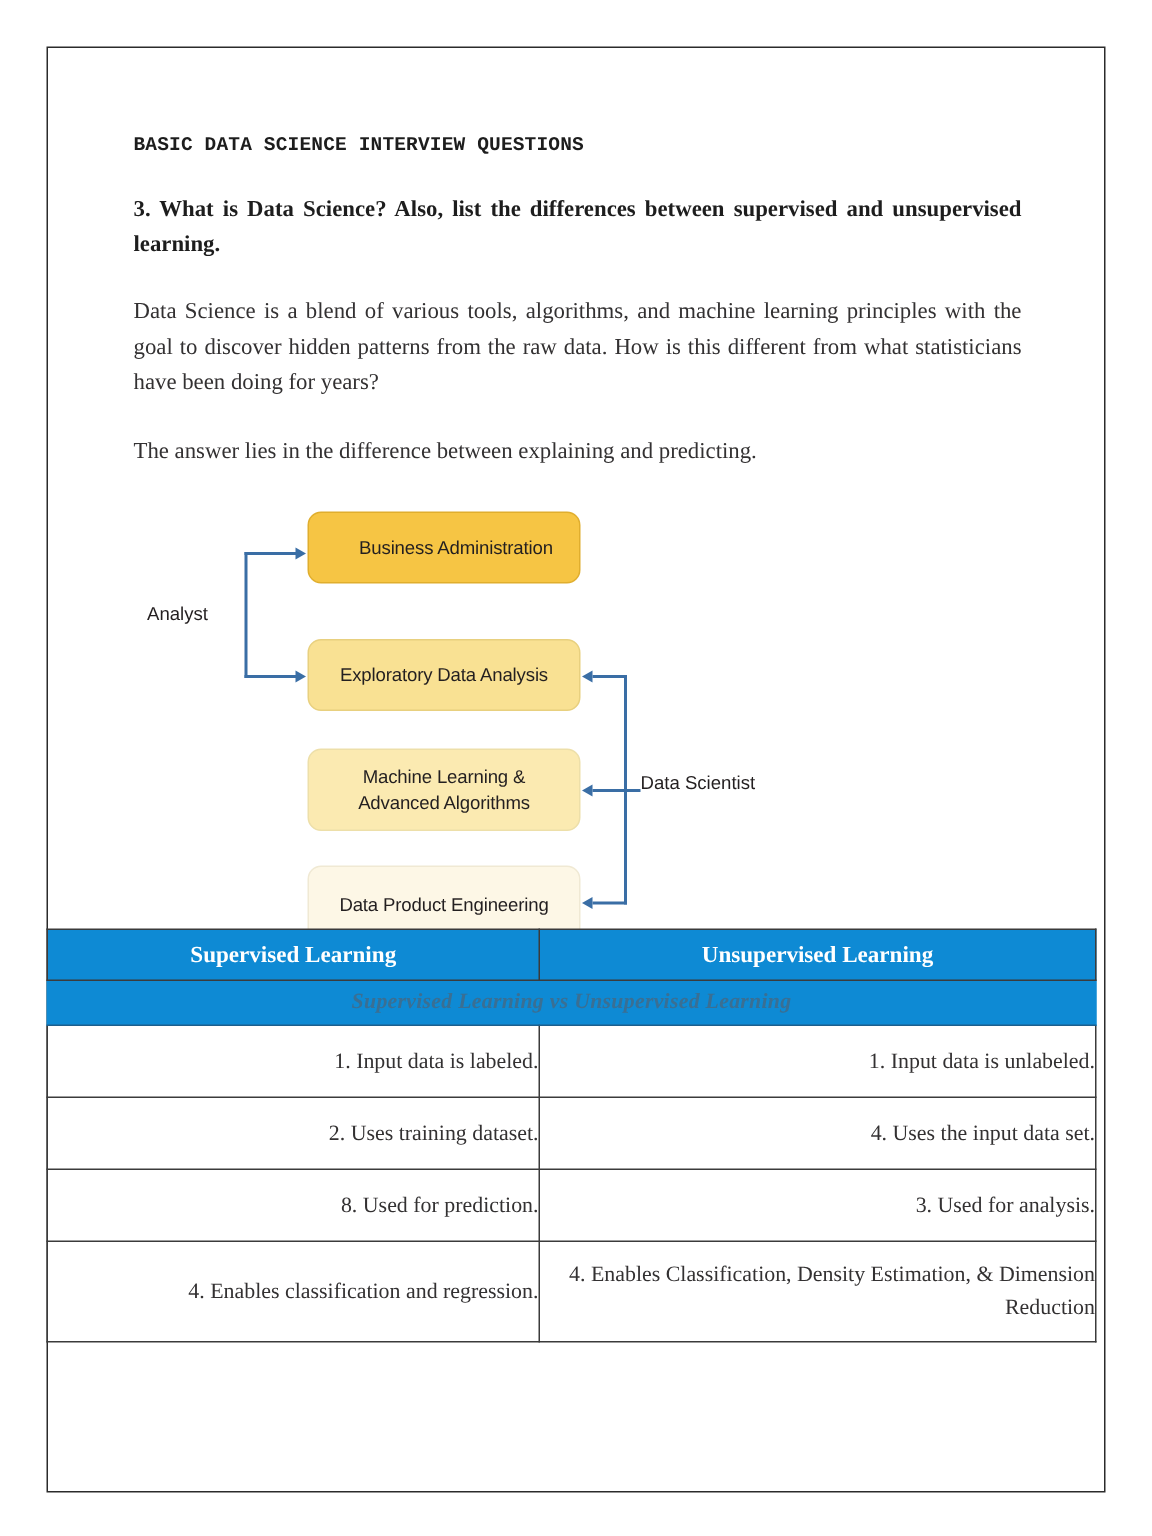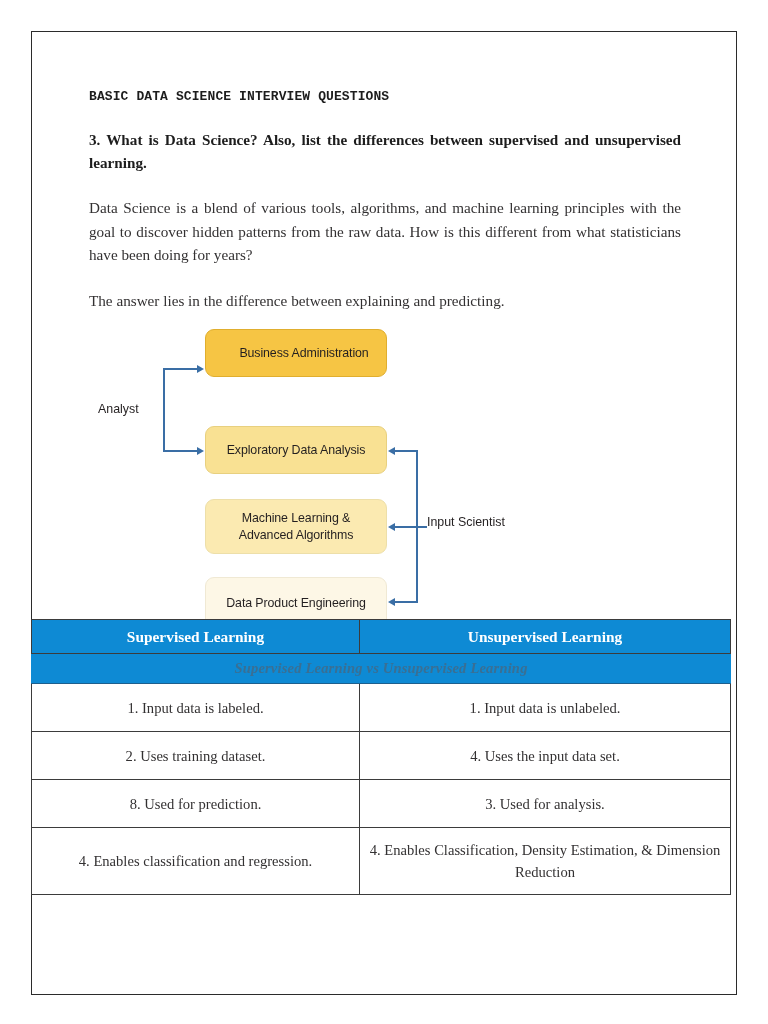--- a/index.html
+++ b/index.html
@@ -80,21 +80,21 @@
     font-family: "Liberation Sans", sans-serif;
     font-size: 12.4px;
     color: #231f20;
     display: flex;
     align-items: center;
     justify-content: center;
     text-align: center;
     line-height: 17px;
     letter-spacing: -0.1px;
   }
-  #box1 { left: 116px; top: 20px;  width: 182px; height: 48px; background:#f6c544; border-color:#e0ae2e;padding-left:16px; }
+  #box1 { left: 116px; top: 32px;  width: 182px; height: 48px; background:#f6c544; border-color:#e0ae2e;padding-left:16px; }
   #box2 { left: 116px; top: 117px; width: 182px; height: 48px; background:#f9e193; border-color:#e8d07f; }
   #box3 { left: 116px; top: 190px; width: 182px; height: 55px; background:#fbeab1; border-color:#eddfa9; }
   #box4 { left: 116px; top: 268px; width: 182px; height: 52px; background:#fdf7e6; border-color:#f0e9d4; }
 
   .dlabel {
     position: absolute;
     font-family: "Liberation Sans", sans-serif;
     font-size: 12.4px;
     color: #231f20;
     white-space: nowrap;
@@ -156,21 +156,21 @@
     color: #ffffff;
     border-color: #2b2b2b;
   }
   .body-cell {
     height: 47px;
     padding: 7px 7px 7px 8px;
     font-family: "Liberation Serif", serif;
     font-size: 14.6px;
     line-height: 22px;
     color: #333132;
-    text-align: center;
+    text-align: right;
     vertical-align: middle;
   }
   .body-cell.tall { height: 66px; vertical-align: middle; }
   .col-left  { width: 328px; }
   .col-right { width: 371px; }
 </style>
 </head>
 <body>
 
 <div id="page">
@@ -194,21 +194,21 @@
 
     <div class="line vline" style="left:327px; top:141px; height:153px;"></div>
     <div class="line hline" style="left:306px; top:141px; width:23px;"></div>
     <div class="arrow-l" style="left:299px; top:137.5px;"></div>
     <div class="line hline" style="left:306px; top:217px; width:23px;"></div>
     <div class="arrow-l" style="left:299px; top:213.5px;"></div>
     <div class="line hline" style="left:306px; top:292px; width:23px;"></div>
     <div class="arrow-l" style="left:299px; top:288.5px;"></div>
     <div class="line hline" style="left:327px; top:217px; width:11px;"></div>
 
-    <div class="dlabel" id="label-scientist">Input Scientist</div>
+    <div class="dlabel" id="label-scientist">Data Scientist</div>
 
     <div class="dbox" id="box1">Business Administration</div>
     <div class="dbox" id="box3">
       <span>
         <span>Machine Learning &amp;</span><br>
         <span>Advanced Algorithms</span>
       </span>
     </div>
     <div class="dbox" id="box2">Exploratory Data Analysis</div>
     <div class="dbox" id="box4">Data Product Engineering</div>

